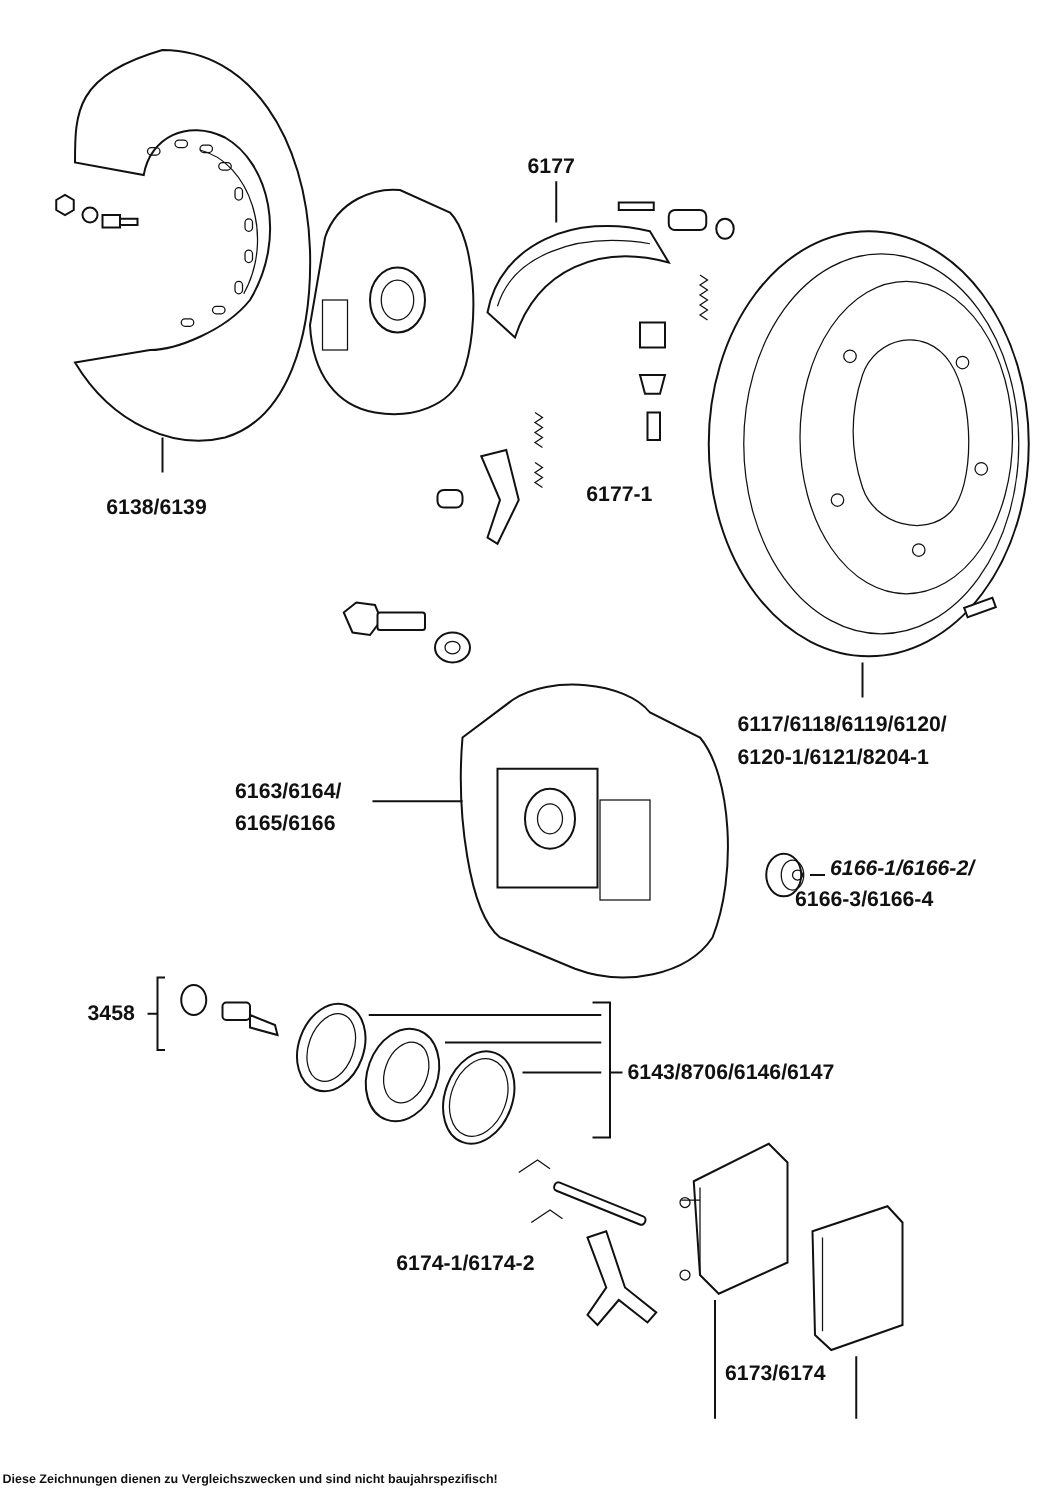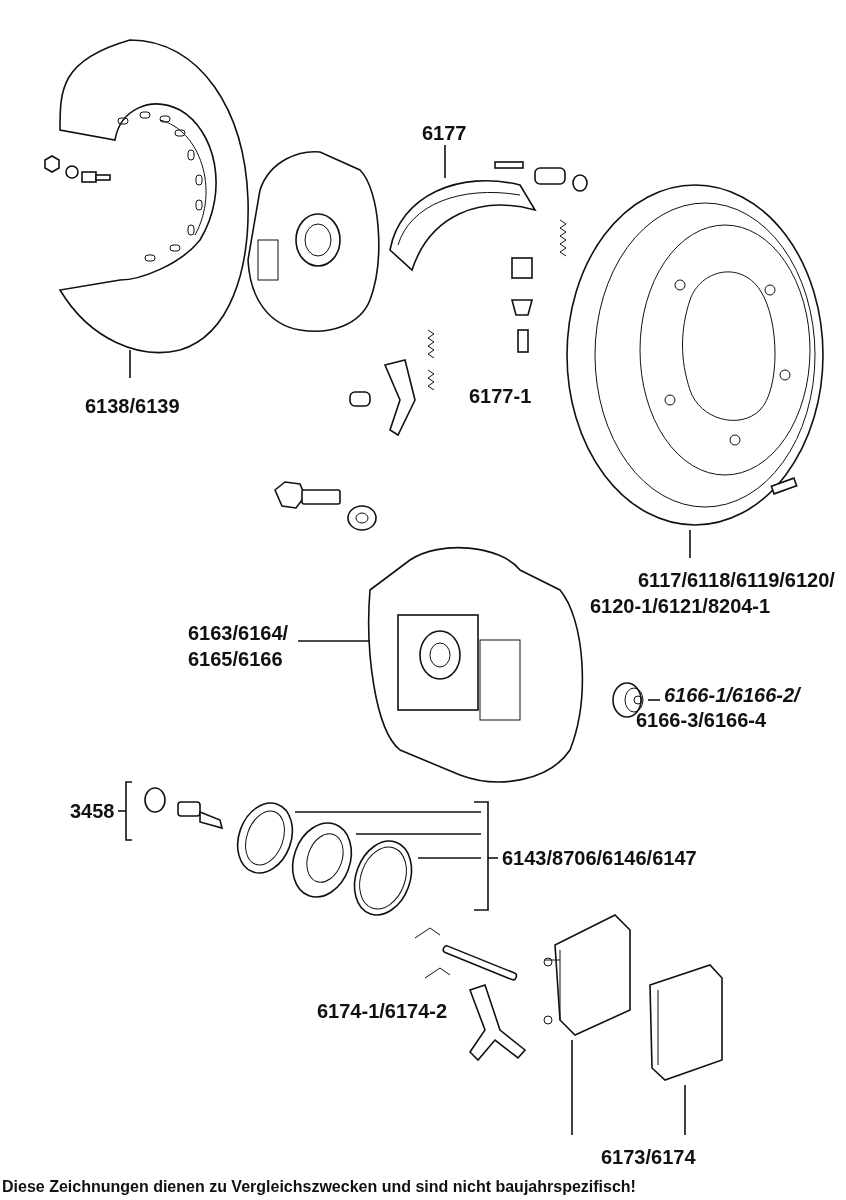--- a/index.html
+++ b/index.html
@@ -1,20 +1,20 @@
 <!DOCTYPE html>
 <html><head>
 <meta charset="utf-8">
 <style>
   html, body { margin: 0; padding: 0; background: #ffffff; }
   body { width: 846px; height: 1200px; position: relative; overflow: hidden;
          font-family: "Liberation Sans", sans-serif; color: #111; }
   .lbl { position: absolute; font-family: "Liberation Sans", sans-serif; font-weight: bold;
-         font-size: 20px; line-height: 22px; color: #111; white-space: nowrap; }
-  .foot { position: absolute; left: 2px; top: 1178px; font-size: 16px; font-weight: bold;
+         font-size: 17px; line-height: 22px; color: #111; white-space: nowrap; }
+  .foot { position: absolute; left: 2px; top: 1178px; font-size: 10px; font-weight: bold;
           font-family: "Liberation Sans", sans-serif; color: #111; }
   svg.art { position: absolute; left: 0; top: 0; }
   .ln { stroke: #111; stroke-width: 1.6; fill: none; }
   .thin { stroke: #111; stroke-width: 1; fill: none; }
   .fillw { stroke: #111; stroke-width: 1.6; fill: #fff; }
 </style>
 </head>
 <body>
 
 <svg class="art" width="846" height="1200" viewBox="0 0 846 1200">
@@ -146,27 +146,27 @@
     <path class="thin" d="M658 990 L 658 1065"></path>
     <line class="ln" x1="572" y1="1040" x2="572" y2="1135"></line>
     <line class="ln" x1="685" y1="1085" x2="685" y2="1135"></line>
   </g>
 </svg>
 
 <div class="lbl" style="left:85px; top:395px;">6138/6139</div>
 <div class="lbl" style="left:422px; top:122px;">6177</div>
 <div class="lbl" style="left:469px; top:385px;">6177-1</div>
 
-<div class="lbl" style="left:590px; top:569px;margin-left:48px;">6117/6118/6119/6120/</div>
+<div class="lbl" style="left:590px; top:569px;">6117/6118/6119/6120/</div>
 <div class="lbl" style="left:590px; top:595px;">6120-1/6121/8204-1</div>
 
 <div class="lbl" style="left:188px; top:622px;">6163/6164/</div>
 <div class="lbl" style="left:188px; top:648px;">6165/6166</div>
 
 <div class="lbl" style="left:664px; top:684px;font-style:italic;">6166-1/6166-2/</div>
 <div class="lbl" style="left:636px; top:709px;">6166-3/6166-4</div>
 
 <div class="lbl" style="left:70px; top:800px;">3458</div>
 <div class="lbl" style="left:502px; top:847px;">6143/8706/6146/6147</div>
 <div class="lbl" style="left:317px; top:1000px;">6174-1/6174-2</div>
-<div class="lbl" style="left:580px; top:1146px;margin-left:21px;">6173/6174</div>
+<div class="lbl" style="left:580px; top:1088px;">6173/6174</div>
 
 <div class="foot">Diese Zeichnungen dienen zu Vergleichszwecken und sind nicht baujahrspezifisch!</div>
 
 </body></html>

